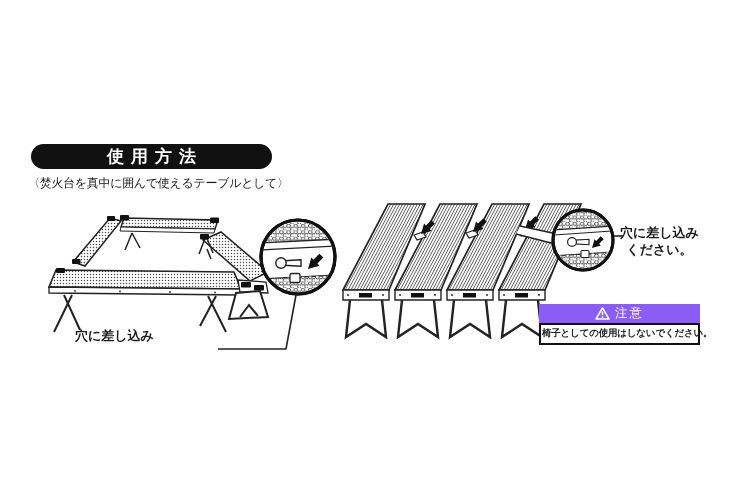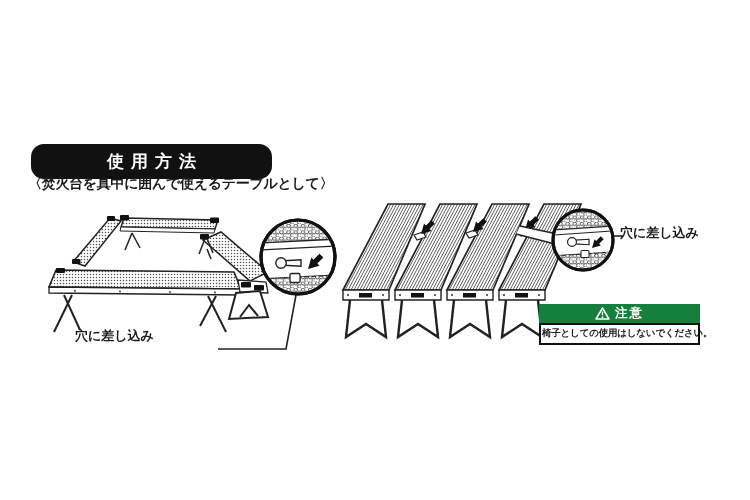--- a/index.html
+++ b/index.html
@@ -1,31 +1,31 @@
 <!DOCTYPE html>
 <html><head>
 <meta charset="utf-8">
 <style>
   html,body{margin:0;padding:0;background:#fff;}
   .page{position:relative;width:750px;height:500px;background:#fff;overflow:hidden;
         font-family:"Liberation Sans","DejaVu Sans",sans-serif;color:#1a1a1a;}
-  .banner{position:absolute;left:31px;top:144px;width:241px;height:35px;background:#111;
+  .banner{position:absolute;left:31px;top:144px;width:241px;height:25px;background:#111;
           border-radius:13px;display:flex;align-items:center;justify-content:center;font-family:Liberation Serif, serif;}
   .banner-label{color:#fff;font-weight:bold;font-size:17px;letter-spacing:7px;text-indent:7px;white-space:nowrap;}
-  .heading{position:absolute;top:175px;font-size:14px;font-weight:bold;letter-spacing:-0.3px;white-space:nowrap;}
+  .heading{position:absolute;top:175px;font-size:12px;font-weight:normal;letter-spacing:-0.3px;white-space:nowrap;}
   .heading-left{left:28px;}
   .heading-right{left:352px;}
   .illu{position:absolute;}
   .caption{position:absolute;font-size:13px;font-weight:bold;white-space:nowrap;}
   .caption-left{left:75px;top:328px;line-height:15.5px;}
   .caption-right{left:620px;top:225px;line-height:16.5px;}
   .caption div{white-space:nowrap;text-align:center;}
   .warning{position:absolute;left:539px;top:304px;width:161px;}
-  .warning-header{background:#15803d;color:#fff;height:19px;display:flex;align-items:center;
-                  justify-content:center;gap:5px;font-weight:bold;font-size:12.5px;letter-spacing:2px;}
+  .warning-header{background:#8b5cf6;color:#fff;height:19px;display:flex;align-items:center;
+                  justify-content:center;gap:5px;font-weight:normal;font-size:12.5px;letter-spacing:2px;}
   .warning-body{border:2px solid #111;background:#fff;font-size:9.5px;font-weight:bold;
                 text-align:center;padding:2px 1px 3px;white-space:nowrap;letter-spacing:-0.2px;}
   svg{display:block;}
 </style>
 </head>
 <body>
 
 <div class="page">
 
   <div class="banner">
@@ -194,20 +194,21 @@
         <use href="#keyholeB" transform="translate(237,52) scale(0.85)"></use>
         <use href="#slideArrowB" transform="translate(257,58) scale(0.8)"></use>
       </g>
       <circle cx="248" cy="50" r="30" fill="none" stroke="#111" stroke-width="3"></circle>
       <line x1="279" y1="46" x2="288" y2="46" stroke="#222" stroke-width="1.6"></line>
     </g>
   </svg>
 
   <div class="caption caption-right">
     <div>穴に差し込み</div>
+    <div>ください。</div>
   </div>
 
   <div class="warning">
     <div class="warning-header">
       <svg width="15" height="13" viewBox="0 0 15 13">
         <path d="M7.5 1 L14 12 H1 Z" fill="none" stroke="#fff" stroke-width="1.5" stroke-linejoin="round"></path>
         <line x1="7.5" y1="4.6" x2="7.5" y2="8.2" stroke="#fff" stroke-width="1.5"></line>
         <circle cx="7.5" cy="10.2" r="0.9" fill="#fff"></circle>
       </svg>
       <span>注意</span>

